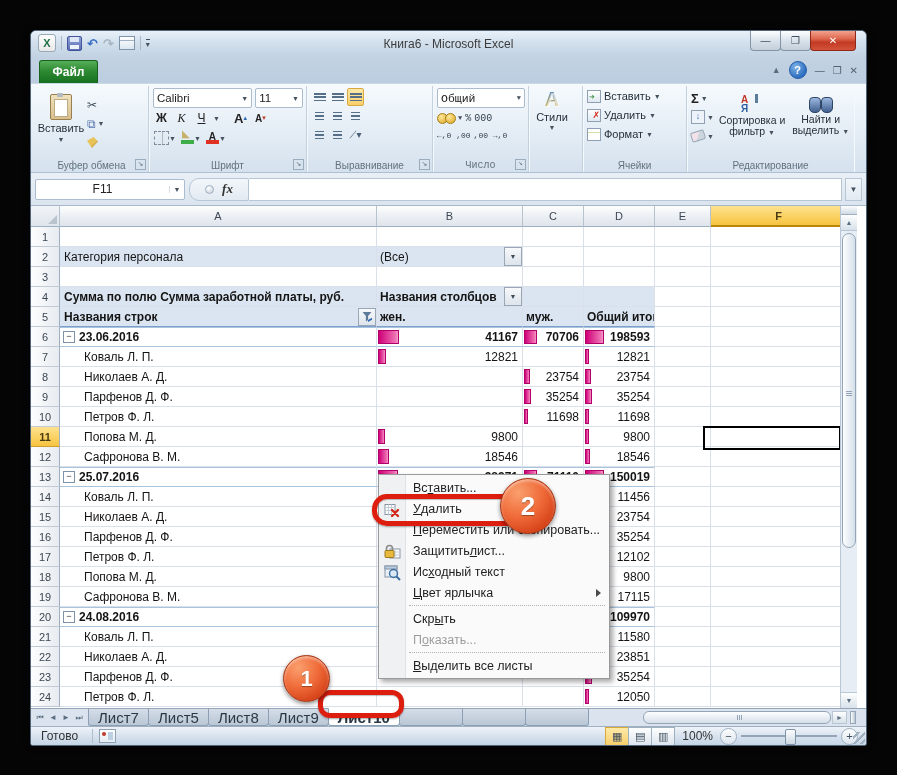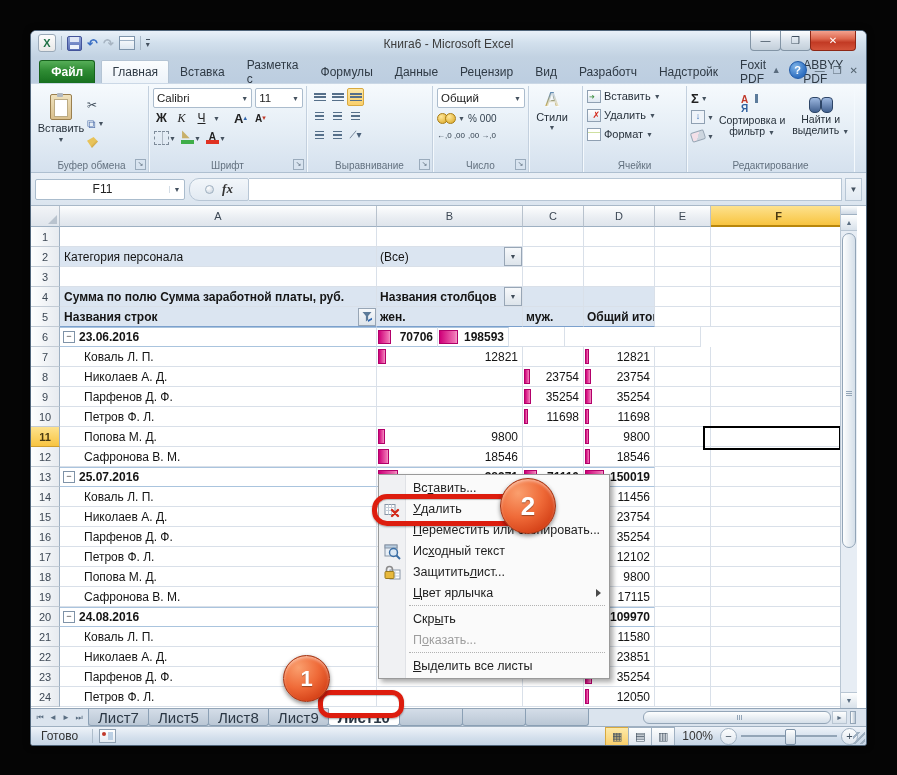--- a/index.html
+++ b/index.html
@@ -292,33 +292,20 @@
       <div class="title-text">Книга6 - Microsoft Excel</div>
       <div class="winbtns">
         <div class="wbtn">—</div>
         <div class="wbtn">❐</div>
         <div class="wbtn close">✕</div>
       </div>
     </div>
 
     <div class="ribbonTabs">
       <div class="file-tab">Файл</div>
-      <div id="ribbon-tabs" style="display:flex;align-items:flex-end;">
-          <div class="rtab active">Главная</div>
-          <div class="rtab">Вставка</div>
-          <div class="rtab">Разметка с</div>
-          <div class="rtab">Формулы</div>
-          <div class="rtab">Данные</div>
-          <div class="rtab">Рецензир</div>
-          <div class="rtab">Вид</div>
-          <div class="rtab">Разработч</div>
-          <div class="rtab">Надстройк</div>
-          <div class="rtab">Foxit PDF</div>
-          <div class="rtab">ABBYY PDF</div>
-        </div>
       <div class="ribbonRight">
         <span class="collapse-chev">▲</span>
         <span class="help-btn">?</span>
         <span class="mini-wbtn">—</span>
         <span class="mini-wbtn">❐</span>
         <span class="mini-wbtn">✕</span>
       </div>
     </div>
 
     <div class="ribbon">
@@ -407,21 +394,21 @@
             </span>
           <span class="al-ic">
               <span class="lines short"></span>
             </span>
           <span class="al-ic" style="font-size:10px;color:#4a6078;">⟋▾</span>
         </div>
         <div class="rg-label">Выравнивание</div>
         <div class="dlg-launch">↘</div>
       </div>
 
-      <div class="rgroup" style="width:88px;">
+      <div class="rgroup" style="width:88px;font-family:Liberation Mono, monospace;">
         <div class="num-col">
           <div class="combo">
             <span>Общий</span>
               <span class="tiny-caret">▼</span>
           </div>
           <div class="f-row" style="height:16px;">
             <span class="num-ic">
                 <span class="coin"></span>
                 <span class="coin" style="margin-left:-5px;"></span>
                 <span class="tiny-caret">▼</span>
@@ -593,20 +580,24 @@
               </div>
               <div class="cell ce" style="width: 55px;"></div>
               <div class="cell cf" style="width: 135px;"></div>
             </div>
             <div class="grow grp bold">
               <div class="rh">6</div>
               <div class="cell ca" style="width: 316px;">
                 <span class="collapse">−</span>
                 <span class="atxt" style="padding-left: 0px;">23.06.2016</span>
               </div>
+              <div class="cell cb" style="width: 145px;">
+                <span class="dbar" style="width: 19px;"></span>
+                <span class="num">41167</span>
+              </div>
               <div class="cell cc" style="width: 60px;">
                 <span class="dbar" style="width: 11px;"></span>
                 <span class="num">70706</span>
               </div>
               <div class="cell cd" style="width: 70px;">
                 <span class="dbar" style="width: 17px;"></span>
                 <span class="num">198593</span>
               </div>
               <div class="cell ce" style="width: 55px;"></div>
               <div class="cell cf" style="width: 135px;"></div>
@@ -968,48 +959,48 @@
           </svg>
         </span>
         <span></span>
         <span class="accel">У</span>
         <span>далить</span>
       </div>
       <div class="mi">
         <span></span>
         <span class="accel">П</span>
         <span>ереместить или скопировать...</span>
+      </div>
+      <div class="mi">
+        <span class="mic">
+          <svg width="17" height="17">
+            <rect x="6" y="6" width="10" height="9" fill="#fff" stroke="#8795a5"></rect>
+            <path d="M6 9h10M6 12h10M11 6v9" stroke="#c3cdd8"></path>
+            <path d="M2.5 8V5.5a3 3 0 0 1 6 0V8" fill="none" stroke="#8a8a8a" stroke-width="1.6"></path>
+            <rect x="1" y="7.5" width="9" height="7" rx="1" fill="#e8b93c" stroke="#9a7a1e"></rect>
+          </svg>
+        </span>
+        <span>Защитить </span>
+        <span class="accel">л</span>
+        <span>ист...</span>
       </div>
       <div class="mi">
         <span class="mic">
           <svg width="17" height="17">
             <rect x="1" y="2" width="12" height="11" fill="#e8eff6" stroke="#8795a5"></rect>
             <rect x="1" y="2" width="12" height="3" fill="#b9cde0" stroke="#8795a5"></rect>
             <circle cx="9.5" cy="9.5" r="4" fill="rgba(214,230,244,.7)" stroke="#3a6ea5" stroke-width="1.4"></circle>
             <line x1="12.5" y1="12.5" x2="16" y2="16" stroke="#3a6ea5" stroke-width="2"></line>
           </svg>
         </span>
         <span>Ис</span>
         <span class="accel">х</span>
         <span>одный текст</span>
       </div>
       <div class="mi">
-        <span class="mic">
-          <svg width="17" height="17">
-            <rect x="6" y="6" width="10" height="9" fill="#fff" stroke="#8795a5"></rect>
-            <path d="M6 9h10M6 12h10M11 6v9" stroke="#c3cdd8"></path>
-            <path d="M2.5 8V5.5a3 3 0 0 1 6 0V8" fill="none" stroke="#8a8a8a" stroke-width="1.6"></path>
-            <rect x="1" y="7.5" width="9" height="7" rx="1" fill="#e8b93c" stroke="#9a7a1e"></rect>
-          </svg>
-        </span>
-        <span>Защитить </span>
-        <span class="accel">л</span>
-        <span>ист...</span>
-      </div>
-      <div class="mi">
         <span></span>
         <span class="accel">Ц</span>
         <span>вет ярлычка</span>
         <span class="subarrow"></span>
       </div>
       <div class="msep">
         <i></i>
       </div>
       <div class="mi">
         <span>Скр</span>

